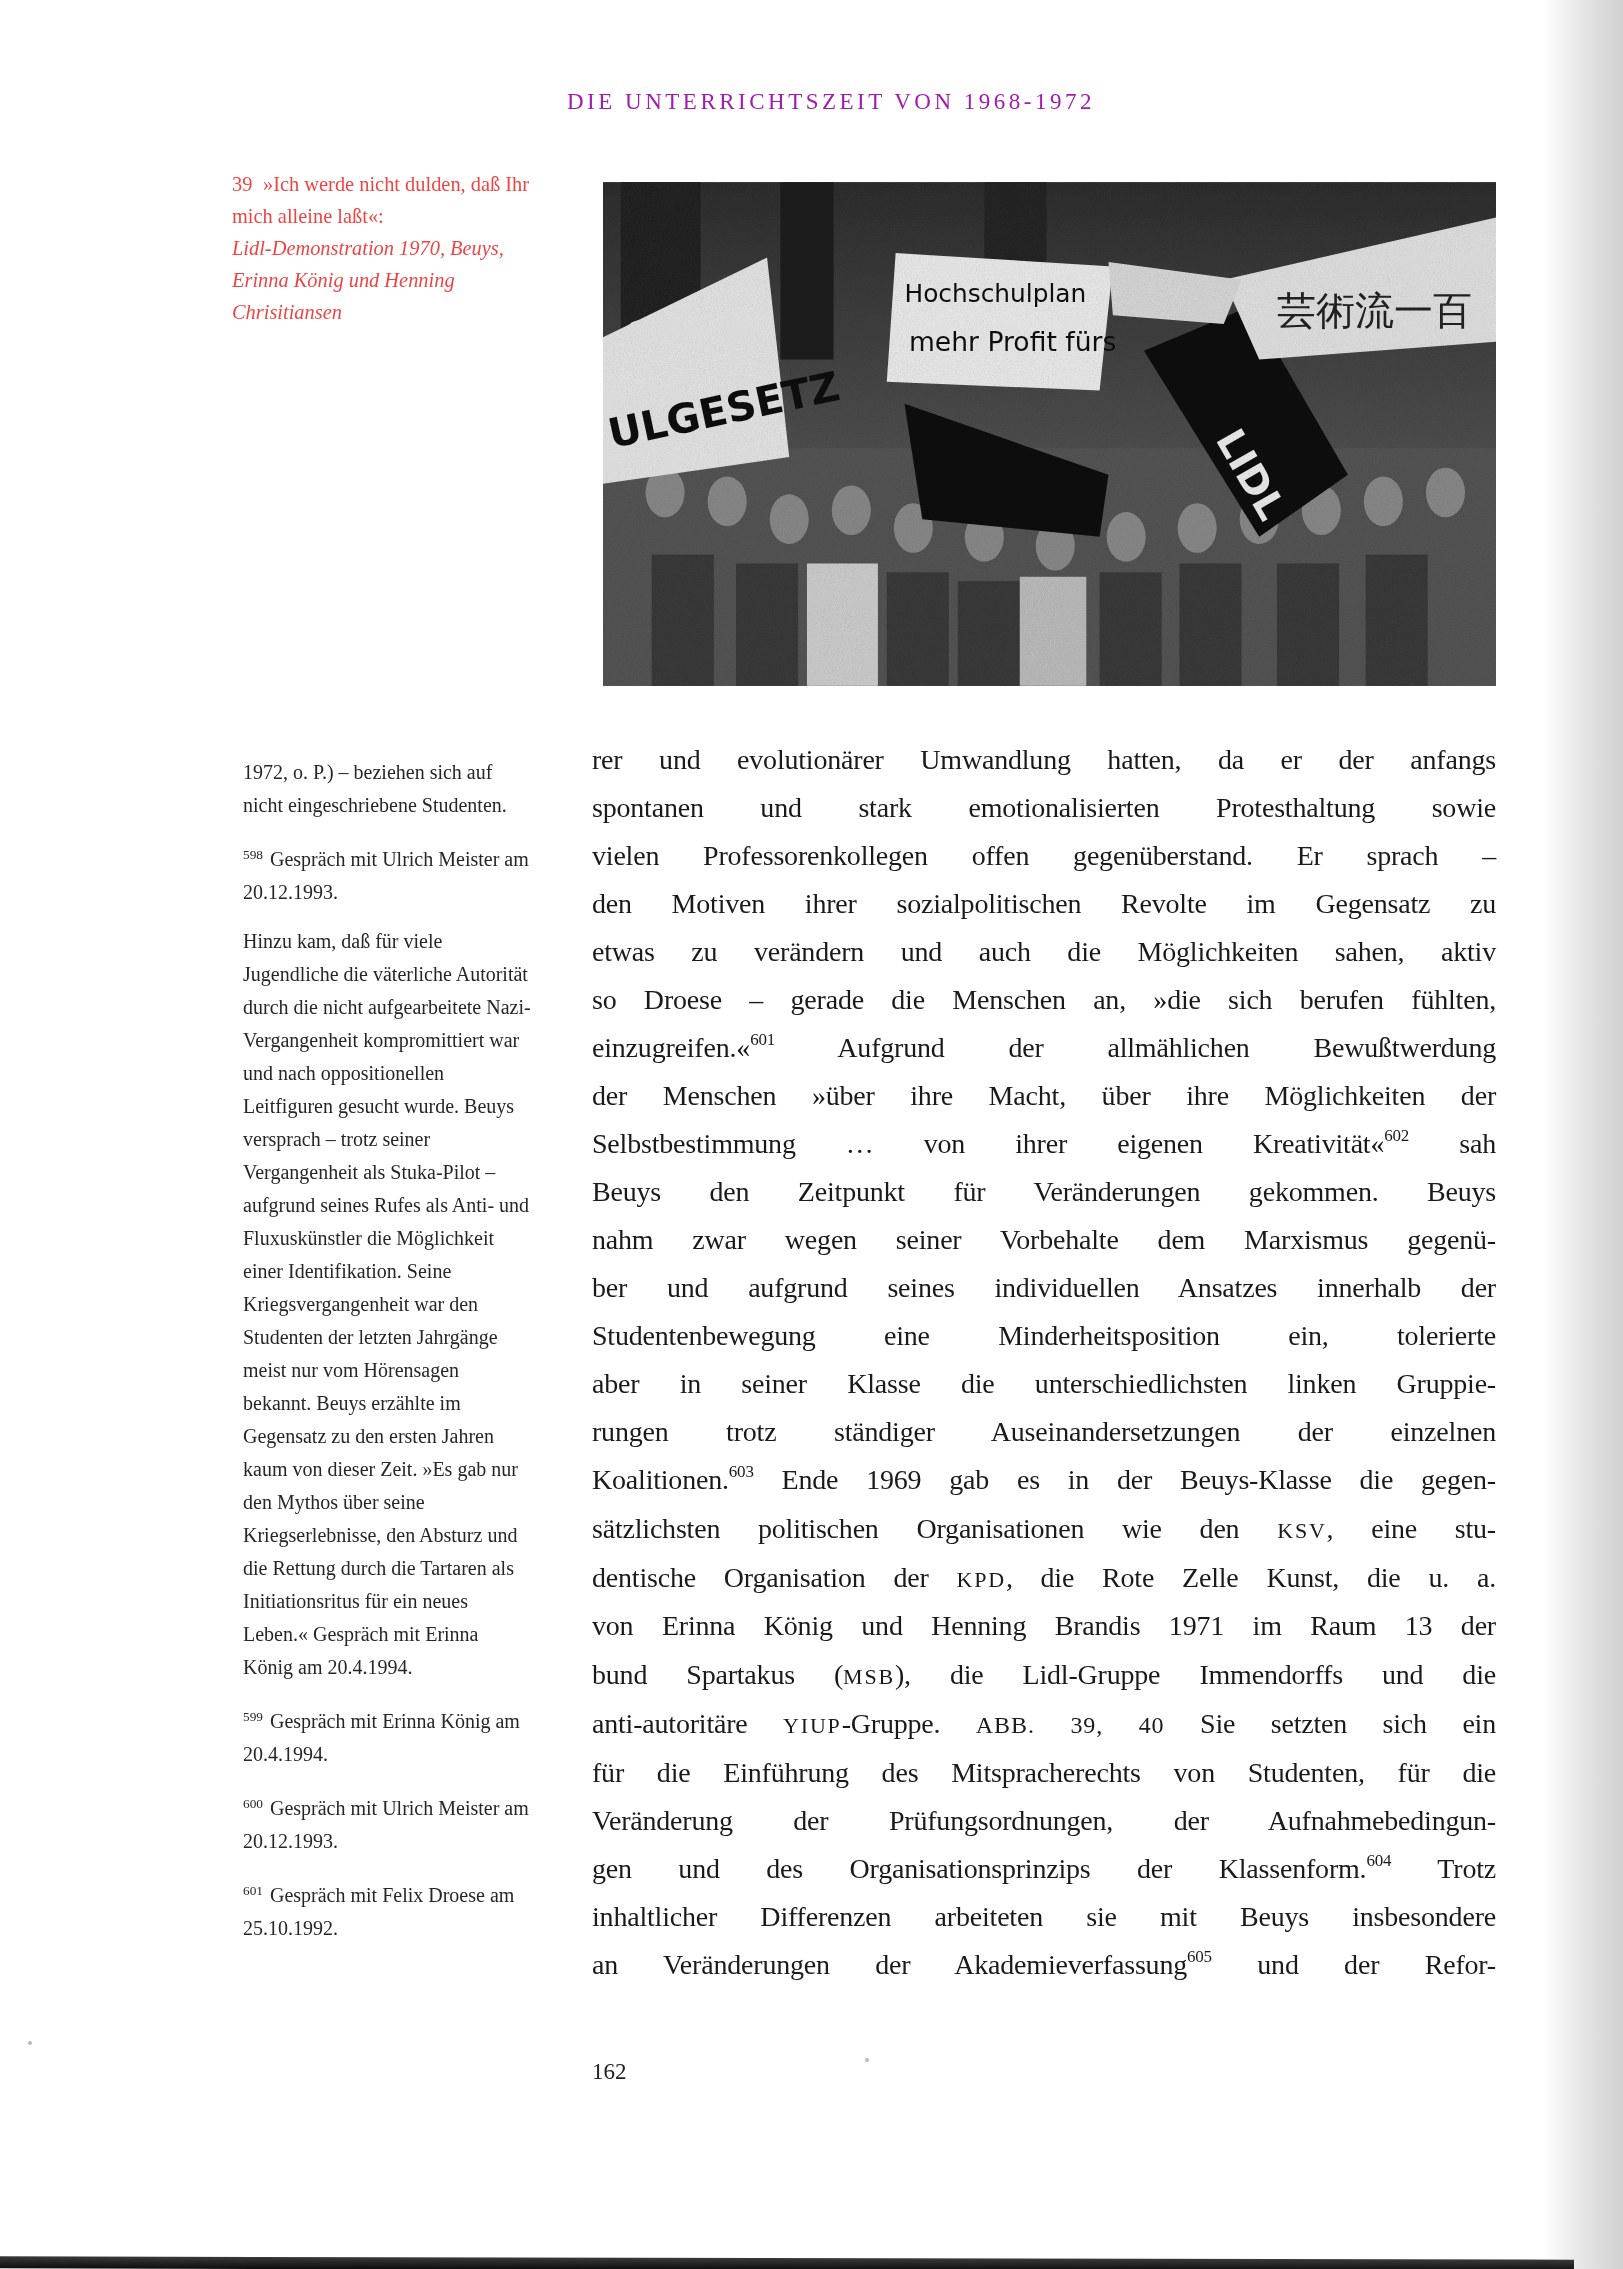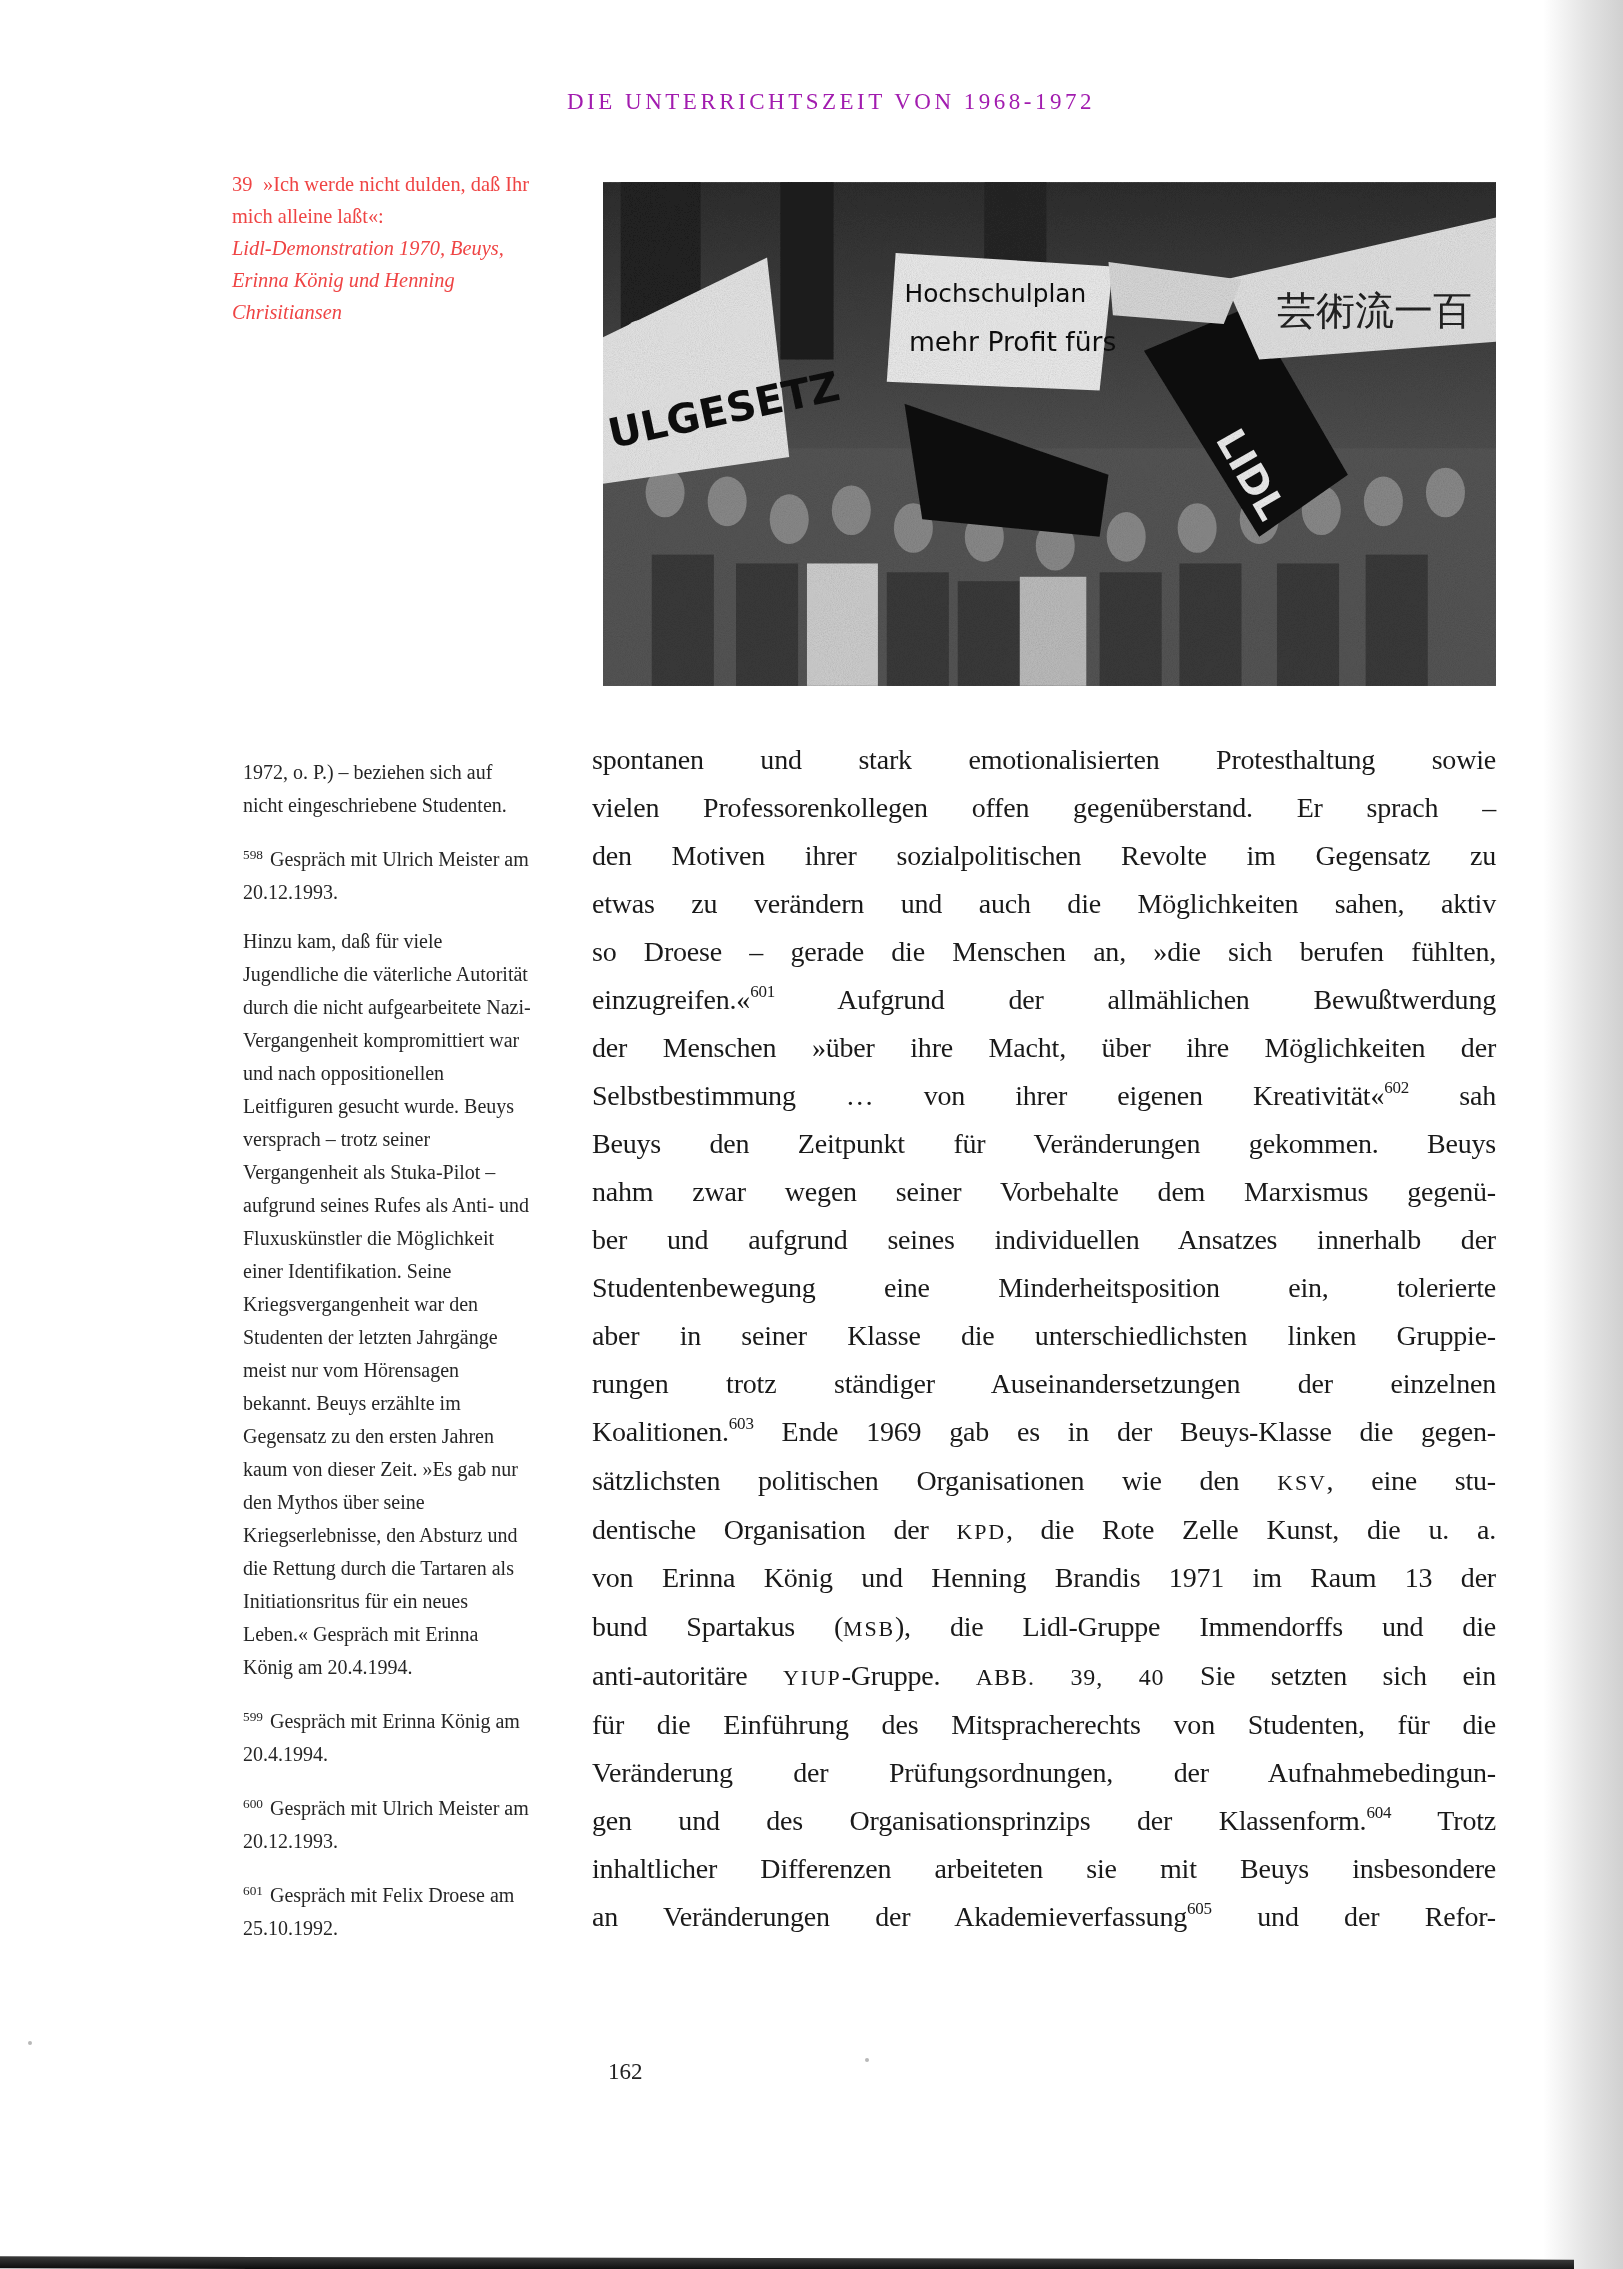--- a/index.html
+++ b/index.html
@@ -44,21 +44,21 @@
   .body-text {
     position: absolute; left: 592px; top: 736px; width: 904px;
     font-size: 28px; line-height: 48px; color: #1a1a1a;
     text-align: justify; letter-spacing: -0.2px;
   }
   .body-text .line { display: block; text-align: justify; text-align-last: justify; white-space: nowrap; }
   .body-text sup { font-size: 17px; vertical-align: 12.4px; line-height: 0; }
   .sc { font-variant: small-caps; letter-spacing: 1.8px; font-size: 31px; }
   .ref { font-weight: normal; font-size: 24px; letter-spacing: 0.9px; }
   .page-number {
-    position: absolute; left: 608px; top: 2059px; font-size: 23px; color: #222;
+    position: absolute; left: 592px; top: 2059px; font-size: 23px; color: #222;
   }
   .speck { position: absolute; width: 4.4px; height: 4.4px; border-radius: 50%; background: #b8b8b8; }
 </style>
 </head>
 <body>
 
 <div class="right-shadow"></div>
 <div class="bottom-bar"></div>
 <div class="speck" style="left:27.5px; top:2041px;"></div>
 <div class="speck" style="left:865px; top:2058px;"></div>
@@ -147,20 +147,21 @@
 <div class="notes">
   <p><span>1972, o. P.) – beziehen sich auf nicht eingeschriebene Studenten.</span></p>
   <p><sup>598</sup><span>Gespräch mit Ulrich Meister am 20.12.1993.</span></p>
   <p><span>Hinzu kam, daß für viele Jugendliche die väterliche Autorität durch die nicht aufgearbeitete Nazi-Vergangenheit kompromittiert war und nach oppositionellen Leitfiguren gesucht wurde. Beuys versprach – trotz seiner Vergangenheit als Stuka-Pilot – aufgrund seines Rufes als Anti- und Fluxuskünstler die Möglichkeit einer Identifikation. Seine Kriegsvergangenheit war den Studenten der letzten Jahrgänge meist nur vom Hörensagen bekannt. Beuys erzählte im Gegensatz zu den ersten Jahren kaum von dieser Zeit. »Es gab nur den Mythos über seine Kriegserlebnisse, den Absturz und die Rettung durch die Tartaren als Initiationsritus für ein neues Leben.« Gespräch mit Erinna König am 20.4.1994.</span></p>
   <p><sup>599</sup><span>Gespräch mit Erinna König am 20.4.1994.</span></p>
   <p><sup>600</sup><span>Gespräch mit Ulrich Meister am 20.12.1993.</span></p>
   <p><sup>601</sup><span>Gespräch mit Felix Droese am 25.10.1992.</span></p>
 </div>
 
 <div class="body-text">
+  <span class="line">rer und evolutionärer Umwandlung hatten, da er der anfangs</span>
   <span class="line">spontanen und stark emotionalisierten Protesthaltung sowie</span>
   <span class="line">vielen Professorenkollegen offen gegenüberstand. Er sprach –</span>
   <span class="line">den Motiven ihrer sozialpolitischen Revolte im Gegensatz zu</span>
   <span class="line">etwas zu verändern und auch die Möglichkeiten sahen, aktiv</span>
   <span class="line">so Droese – gerade die Menschen an, »die sich berufen fühlten,</span>
   <span class="line"><span>einzugreifen.«</span><sup>601</sup><span> Aufgrund der allmählichen Bewußtwerdung</span></span>
   <span class="line">der Menschen »über ihre Macht, über ihre Möglichkeiten der</span>
   <span class="line"><span>Selbstbestimmung … von ihrer eigenen Kreativität«</span><sup>602</sup><span> sah</span></span>
   <span class="line">Beuys den Zeitpunkt für Veränderungen gekommen. Beuys</span>
   <span class="line">nahm zwar wegen seiner Vorbehalte dem Marxismus gegenü-</span>

